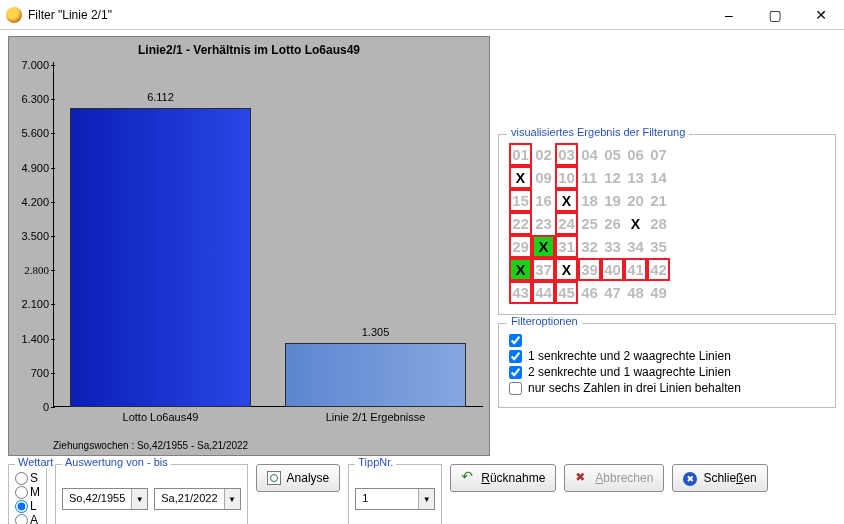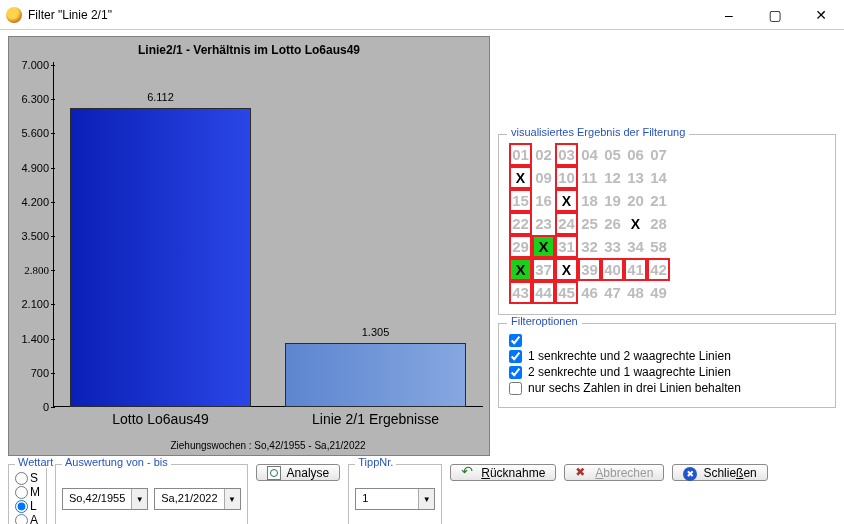--- a/index.html
+++ b/index.html
@@ -80,28 +80,27 @@
     background: #000;
   }
   .x-axis {
     position: absolute;
     left: 44px; right: 6px; bottom: 0; height: 48px;
   }
   .xcat {
     position: absolute;
     top: 4px;
     transform: translateX(-50%);
-    font-size: 14px;
+    font-size: 11px;
     white-space: nowrap;
     text-align: right;
   }
   .subcaption {
     position: absolute;
     bottom: 4px; left: 0; right: 0;
-    text-align: center;
     font-size: 10px;
   }
   .bar {
     position: absolute;
     bottom: 0;
     width: 42%;
     border: 1px solid #2b2b2b;
   }
   .bar-label {
     position: absolute;
@@ -186,21 +185,21 @@
   }
   .spin-combo span {
     padding: 3px 6px; font-size: 11px;
   }
   .spin-combo .dd {
     width: 16px; display: flex; align-items: center; justify-content: center;
     border-left: 1px solid #aaa; font-size: 8px; background: #efefef;
   }
   .btn {
     display: inline-flex; align-items: center; gap: 6px;
-    height: 17px; padding: 0 10px;
+    height: 28px; padding: 0 10px;
     border: 1px solid #8a8a8a; border-radius: 3px;
     background: linear-gradient(#fefefe,#e6e6e6);
     font-size: 12px;
   }
   .btn .ic { width: 14px; height: 14px; display: inline-block; }
   .ic-analyse { background: #fff; border: 1px solid #777; position: relative; }
   .ic-analyse::after { content: ""; position: absolute; left: 2px; top: 2px; width: 6px; height: 6px; border: 1px solid #275; border-radius: 50%; }
   .ic-undo { position: relative; }
   .ic-undo::before { content: "↶"; color: #2a7a2a; font-size: 14px; position: absolute; top: -3px; }
   .ic-cancel { position: relative; }
@@ -290,21 +289,21 @@
           <div class="cell">25</div>
           <div class="cell">26</div>
           <div class="cell x-black-on-white">X</div>
           <div class="cell">28</div>
           <div class="cell mark-red">29</div>
           <div class="cell mark-red hit-green">X</div>
           <div class="cell mark-red">31</div>
           <div class="cell">32</div>
           <div class="cell">33</div>
           <div class="cell">34</div>
-          <div class="cell">58</div>
+          <div class="cell">35</div>
           <div class="cell mark-red hit-green">X</div>
           <div class="cell mark-red">37</div>
           <div class="cell mark-red x-black-on-white">X</div>
           <div class="cell mark-red">39</div>
           <div class="cell mark-red">40</div>
           <div class="cell mark-red">41</div>
           <div class="cell mark-red">42</div>
           <div class="cell mark-red">43</div>
           <div class="cell mark-red">44</div>
           <div class="cell mark-red">45</div>

